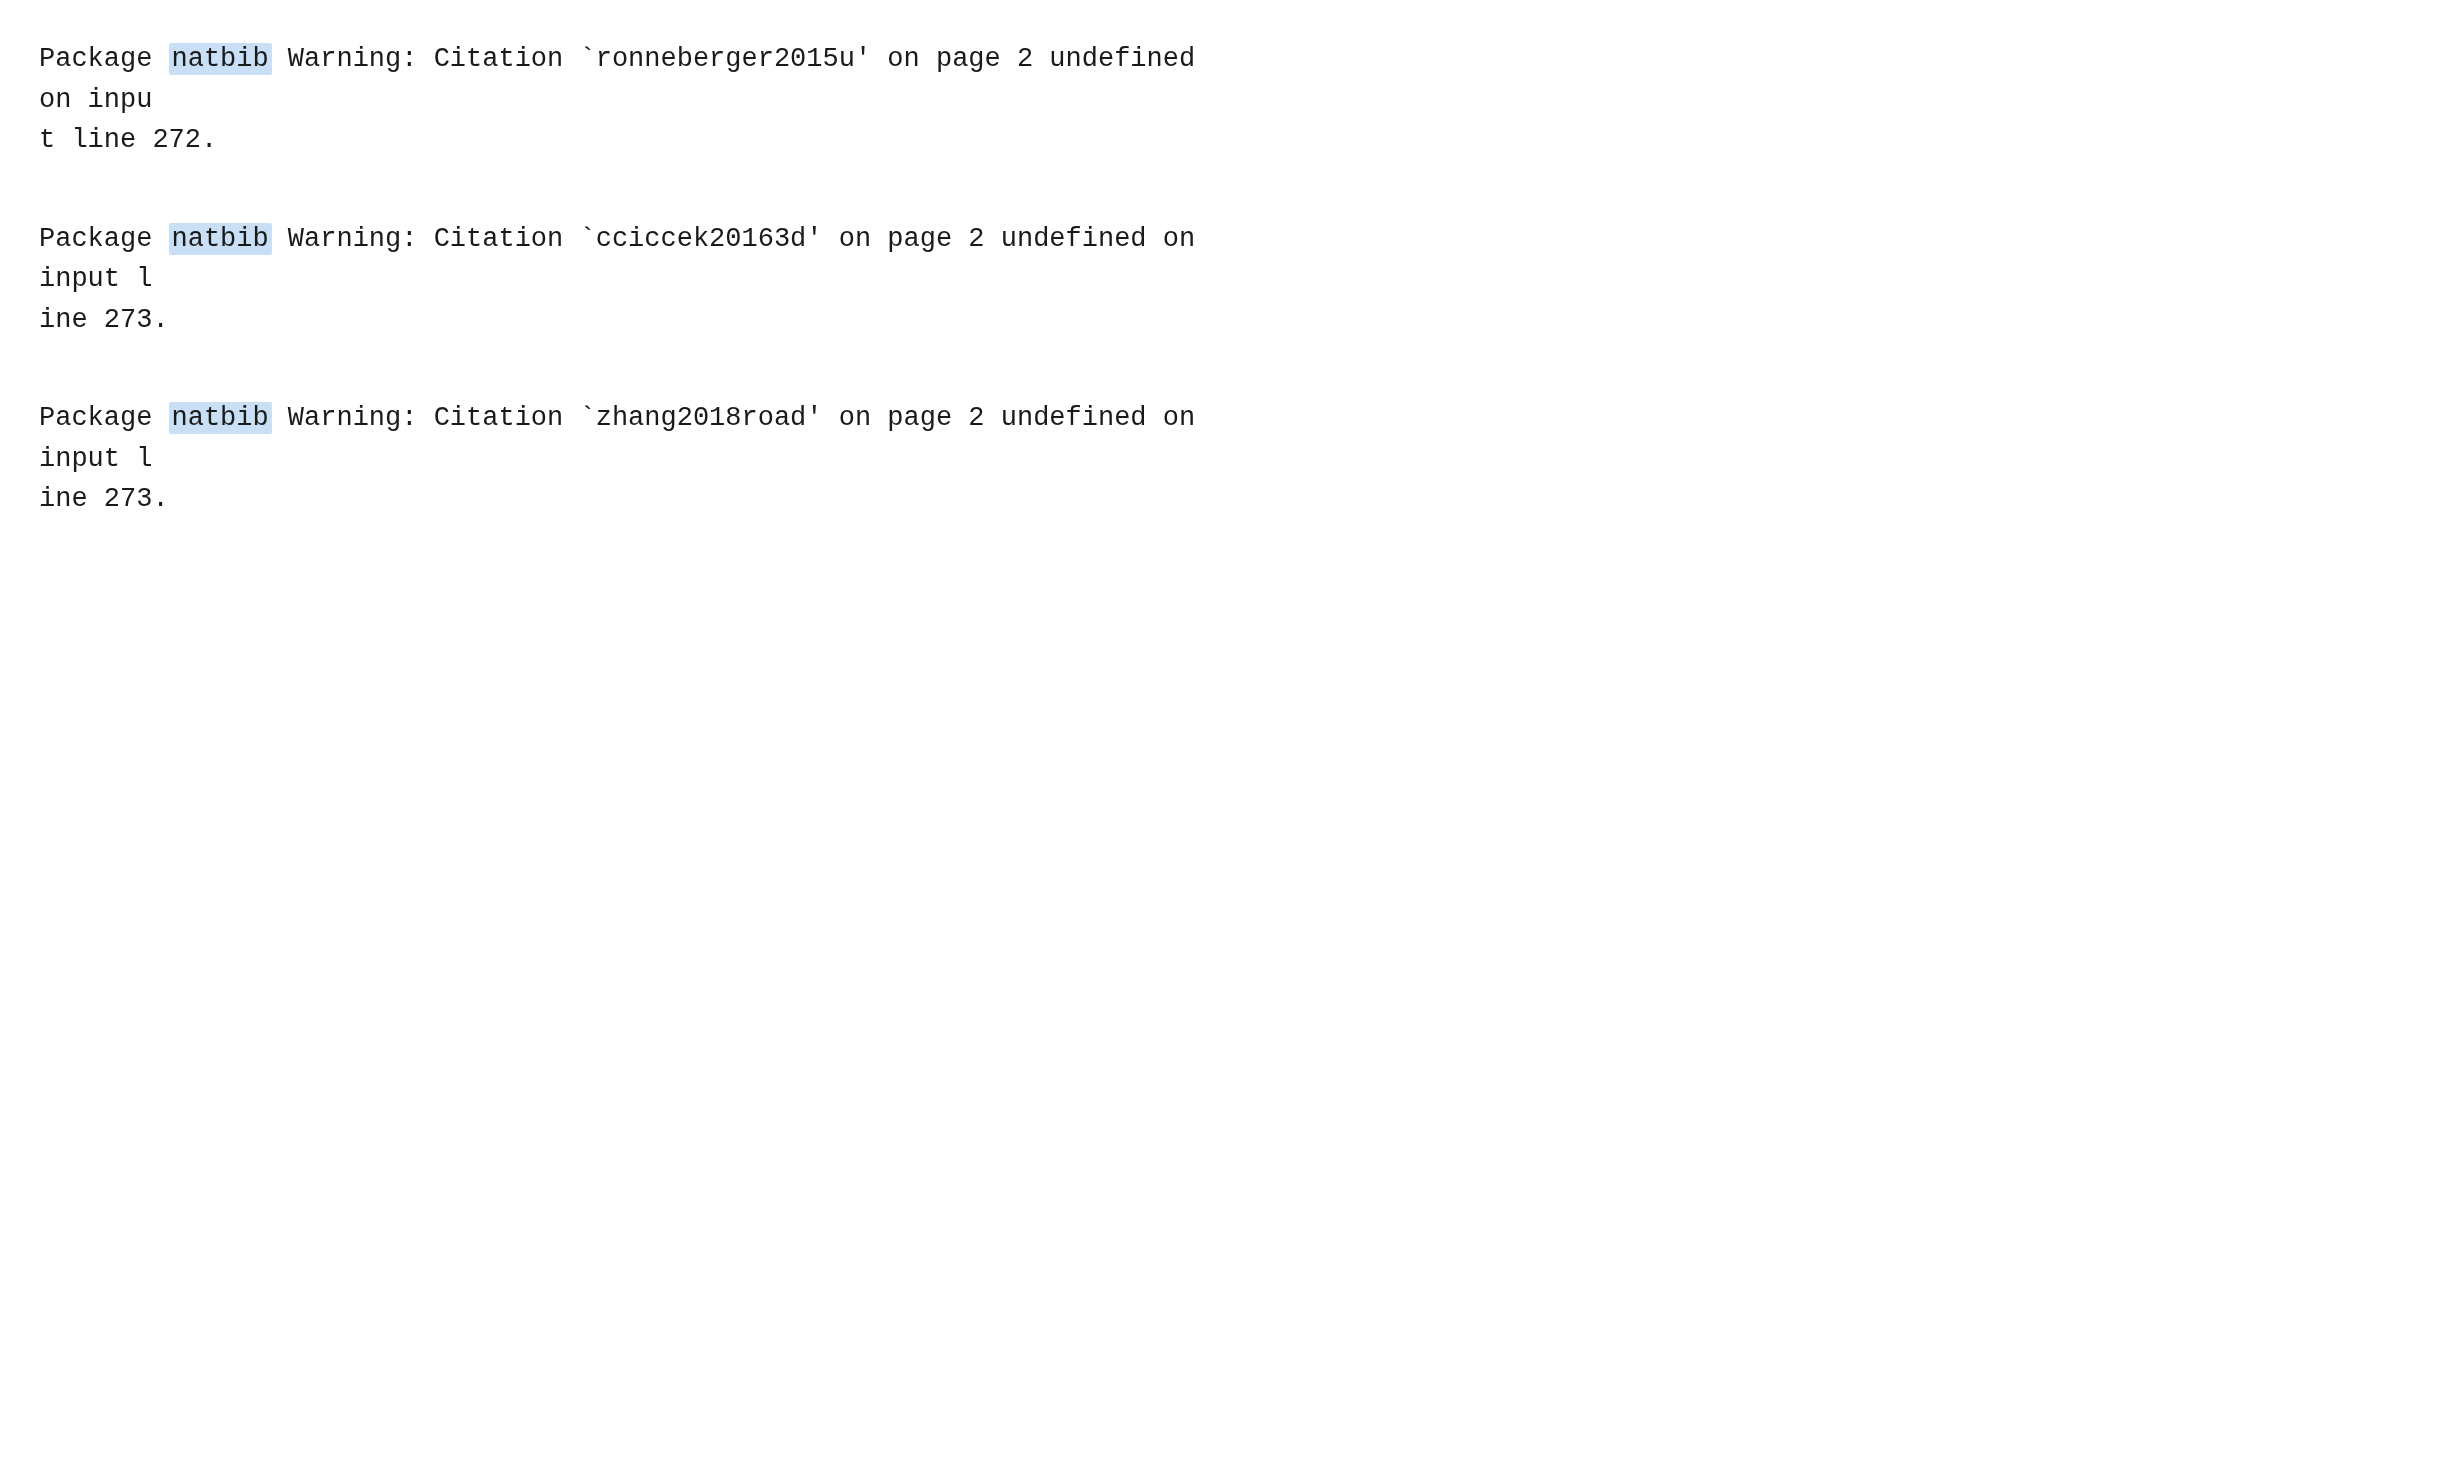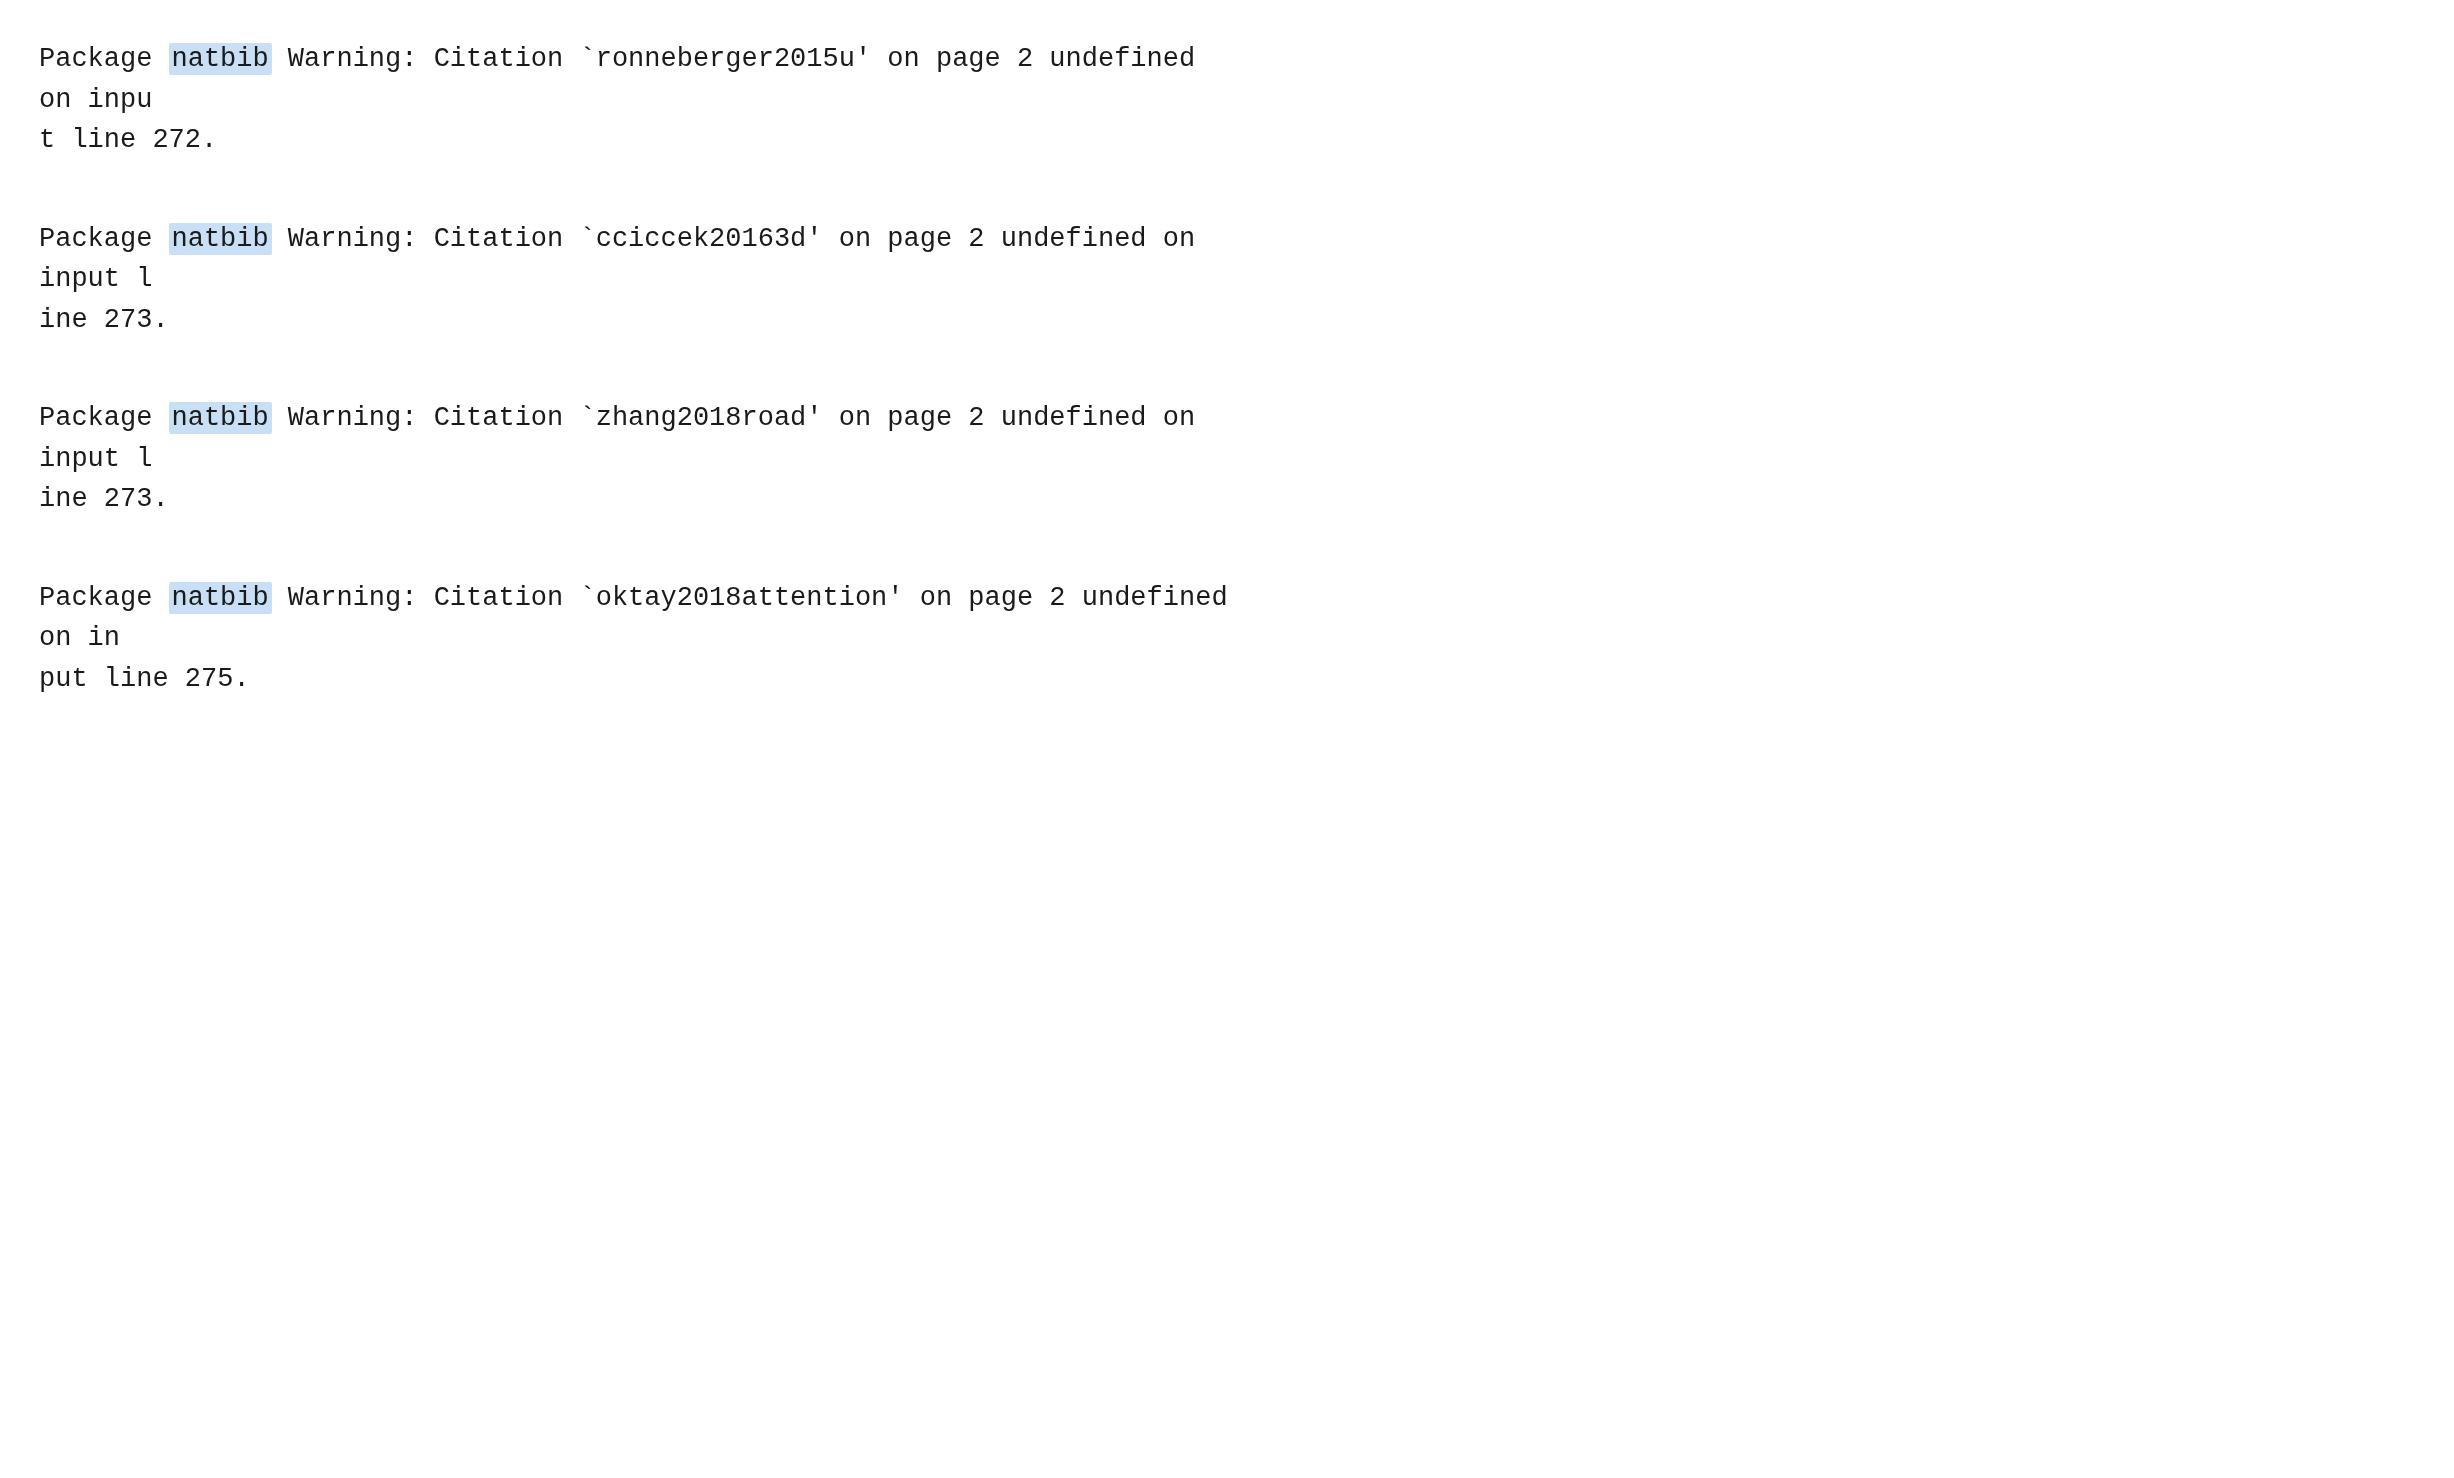--- a/index.html
+++ b/index.html
@@ -44,19 +44,14 @@
     <div class="warning-block">
       <div class="warning-line">Package <span class="natbib-highlight">natbib</span> Warning: Citation `cciccek20163d' on page 2 undefined on
 input l
 ine 273.</div>
     </div>
     <div class="warning-block">
       <div class="warning-line">Package <span class="natbib-highlight">natbib</span> Warning: Citation `zhang2018road' on page 2 undefined on
 input l
 ine 273.</div>
     </div>
-    <div class="warning-block">
-      <div class="warning-line">Package <span class="natbib-highlight">natbib</span> Warning: Citation `oktay2018attention' on page 2 undefined
-on in
-put line 275.</div>
-    </div>
   </div>
 
 
 </body></html>

